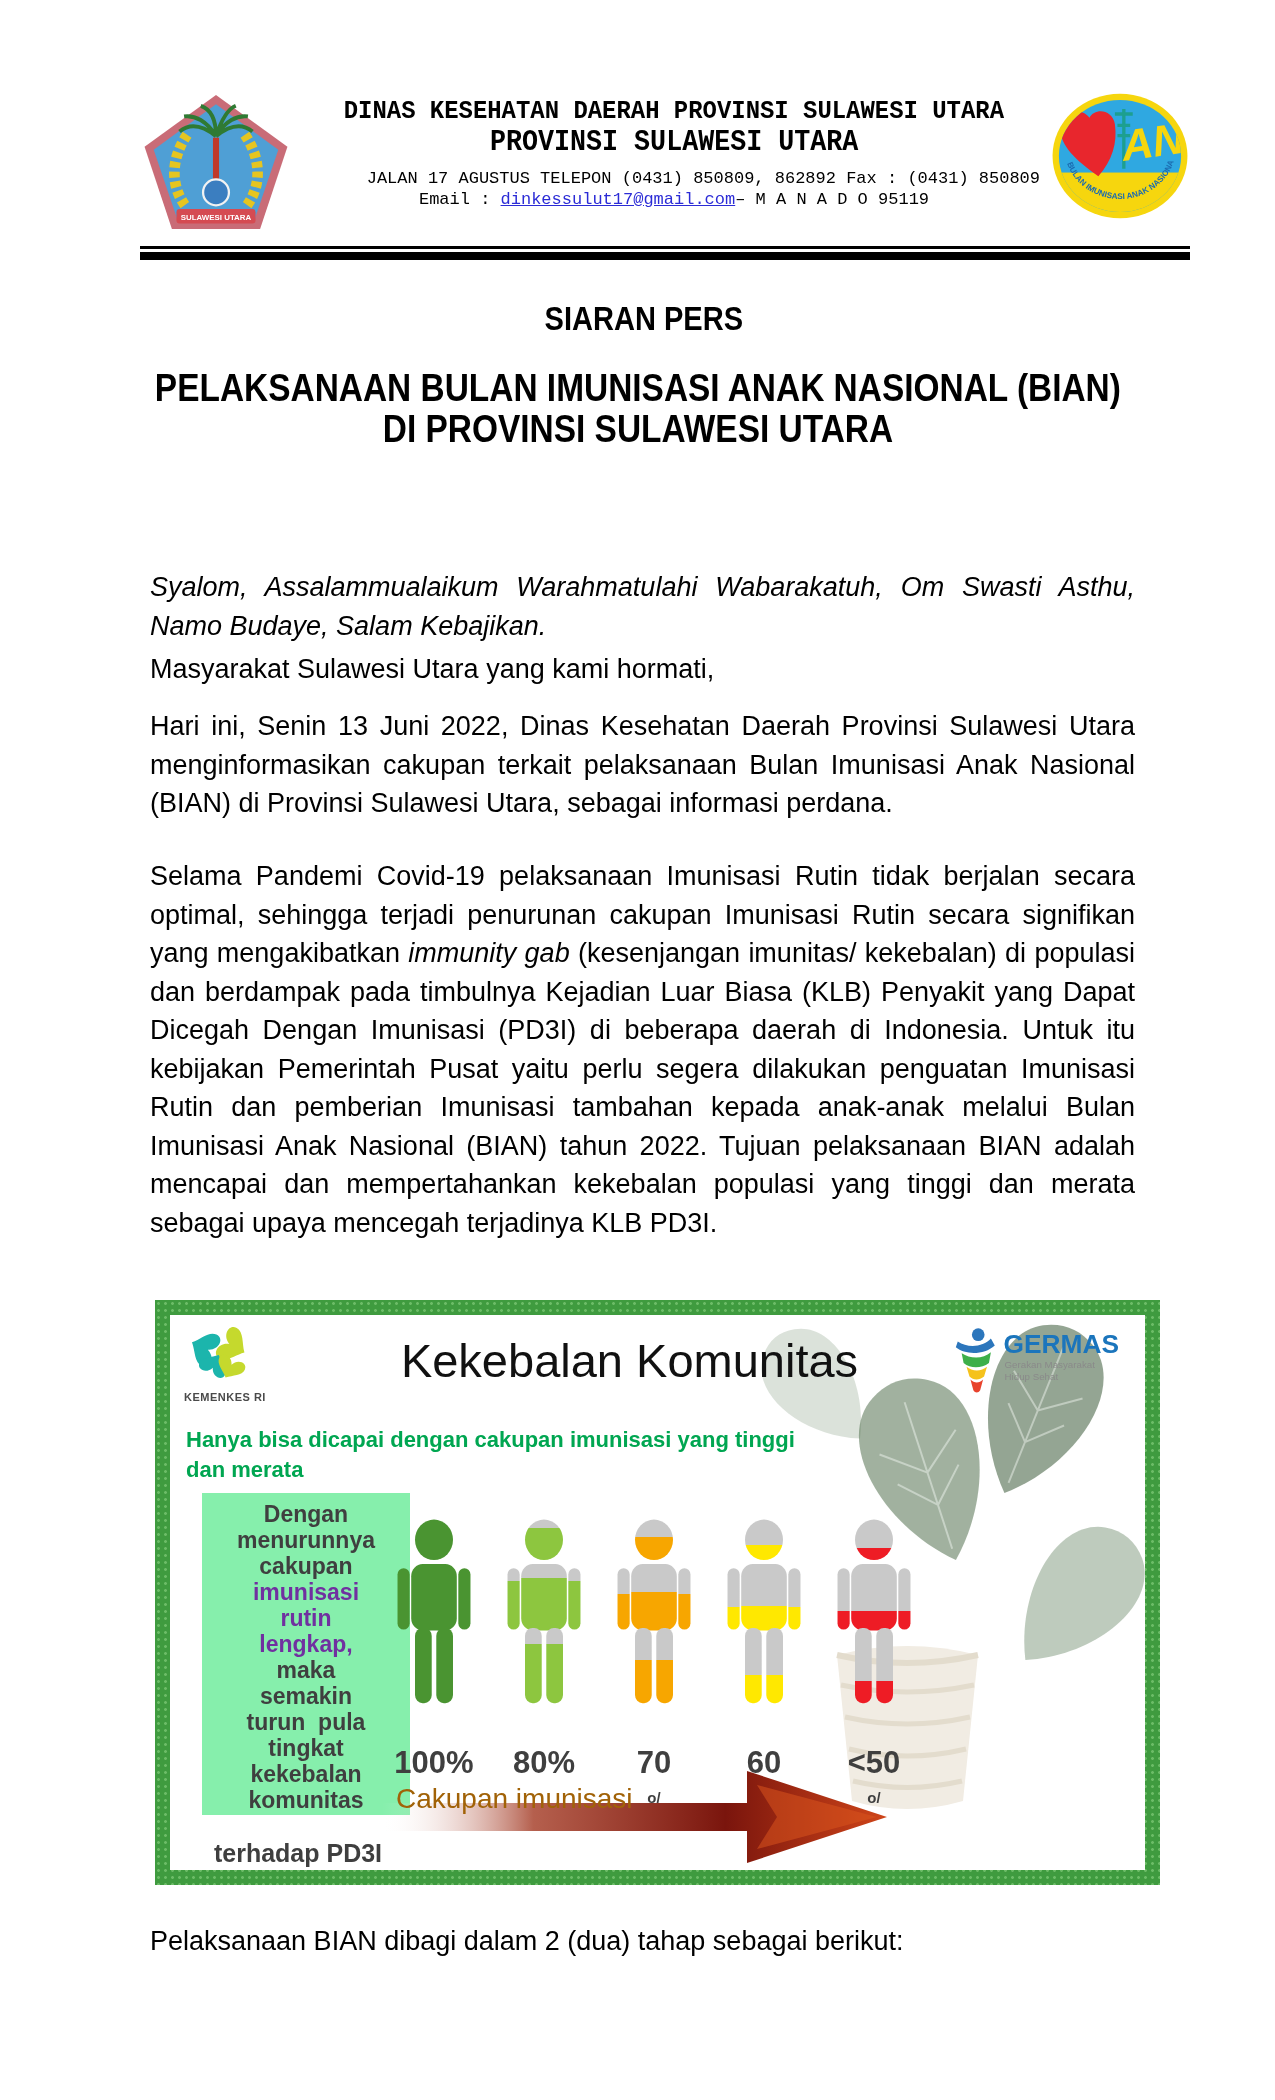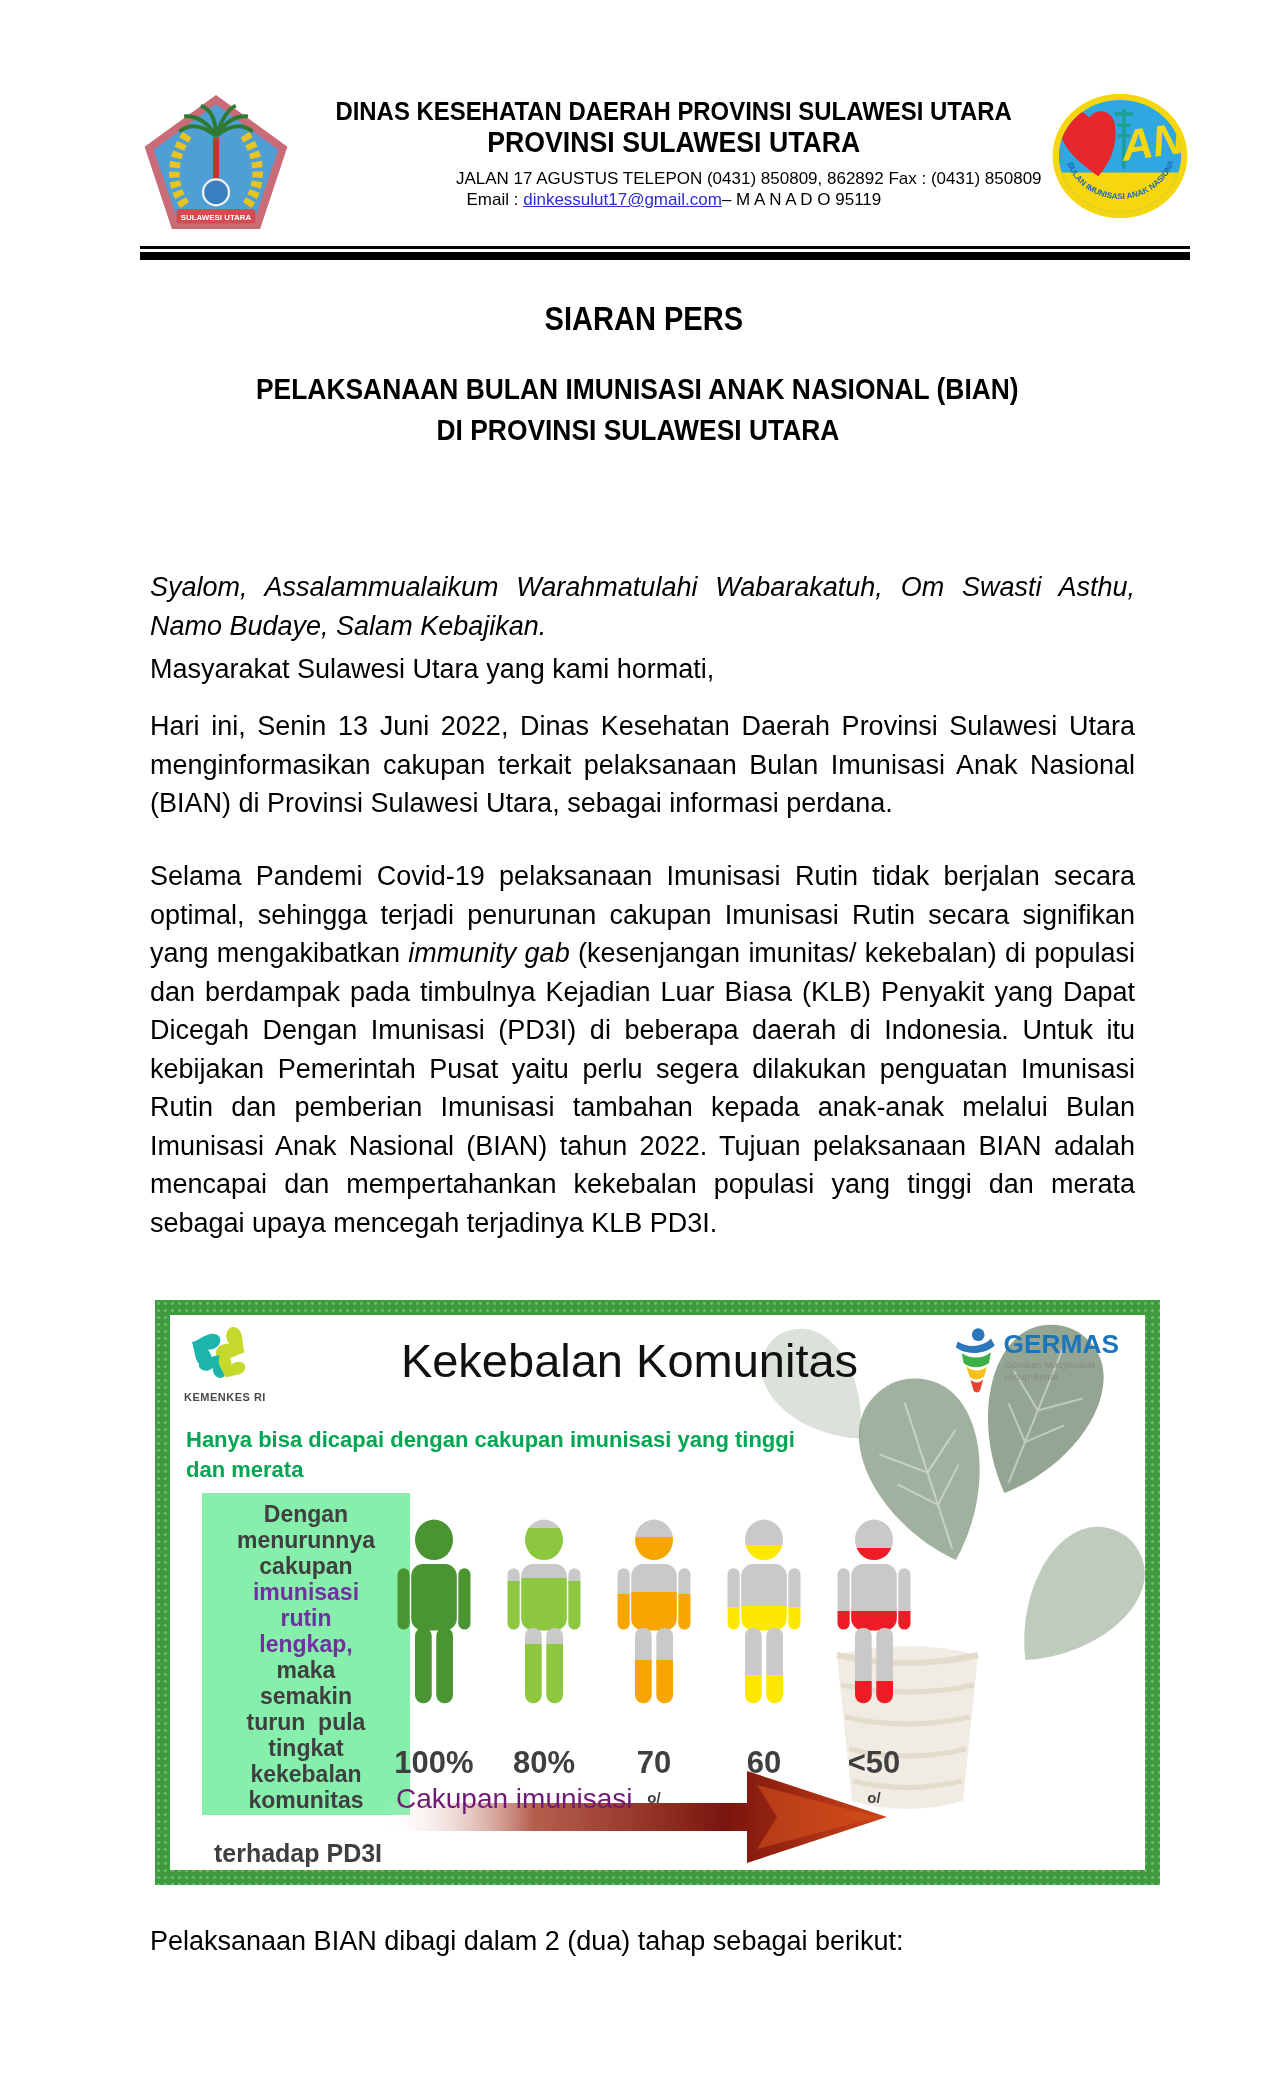--- a/index.html
+++ b/index.html
@@ -4,36 +4,36 @@
 <style>
   html,body{margin:0;padding:0;background:#e8e8e8;}
   .page{position:relative;width:1275px;height:2100px;background:#ffffff;margin:0 auto;
         font-family:"Liberation Sans",sans-serif;color:#000;overflow:hidden;}
   .cx{display:inline-block;transform-origin:50% 50%;white-space:pre;}
   .cx92{transform:scaleX(.92);} .cx88{transform:scaleX(.88);}
 
   
   .letterhead{position:absolute;top:92px;left:140px;width:1050px;display:flex;align-items:flex-start;}
   .lh-left{width:168px;}
-  .lh-center{flex:1;text-align:center;padding-top:4px;}
+  .lh-center{flex:1;text-align:center;padding-top:4px;font-family:Liberation Mono, monospace;}
   .lh-right{width:150px;text-align:right;}
   .lh1{font-weight:bold;font-size:26px;line-height:30px;}
   .lh2{font-weight:bold;font-size:29px;line-height:33px;}
   .lh3{font-size:17px;line-height:21px;margin-top:9px;text-align:right;}
   .lh4{font-size:17px;line-height:21px;}
   .email-link{color:#2b2bd6;text-decoration:underline;cursor:pointer;}
 
   .rule{position:absolute;top:246px;left:140px;width:1050px;}
   .rule .thin{height:3px;background:#000;}
   .rule .thick{height:8px;background:#000;margin-top:3px;}
 
   
   .siaran{position:absolute;top:300px;left:6px;width:100%;text-align:center;font-weight:bold;font-size:33px;}
   .doc-title{position:absolute;top:368px;left:0;width:100%;text-align:center;font-weight:bold;
-             font-size:30px;line-height:41px;}
+             font-size:38px;line-height:41px;}
 
   
   .para{position:absolute;left:150px;width:985px;font-size:27px;line-height:38.5px;text-align:justify;}
   .greeting{top:568px;font-style:italic;}
   .salutation{top:650px;text-align:left;}
   .p1{top:707px;}
   .p2{top:857px;}
   .closing{top:1922px;text-align:left;}
   .it{font-style:italic;}
 
@@ -64,21 +64,21 @@
 
   .figures-layer{position:absolute;left:0;top:0;width:975px;height:555px;z-index:1;}
   .person{position:absolute;top:203px;}
   .fig-label{position:absolute;top:430px;width:110px;text-align:center;font-size:31px;font-weight:bold;color:#3f3f3f;}
   .fig-sub{position:absolute;top:474px;width:110px;text-align:center;font-size:15px;font-weight:bold;color:#3f3f3f;z-index:3;}
 
   .danger{position:absolute;top:252px;left:762px;width:200px;text-align:center;font-size:34px;
       font-weight:bold;color:#ed1c24;line-height:53px;letter-spacing:2px;z-index:2;}
 
   .arrow-wrap{position:absolute;top:452px;left:212px;width:505px;height:100px;z-index:1;}
-  .arrow-label{position:absolute;top:468px;left:226px;font-size:28px;color:#701a75;z-index:2;}
+  .arrow-label{position:absolute;top:468px;left:226px;font-size:28px;color:#a16207;z-index:2;}
 </style>
 </head>
 <body>
 
 <div class="page">
 
   <div class="letterhead">
     <div class="lh-left">
       <svg width="152" height="140" viewBox="0 0 100 92">
         <polygon points="50,2 97,36 79,90 21,90 3,36" fill="#c96c77"></polygon>

